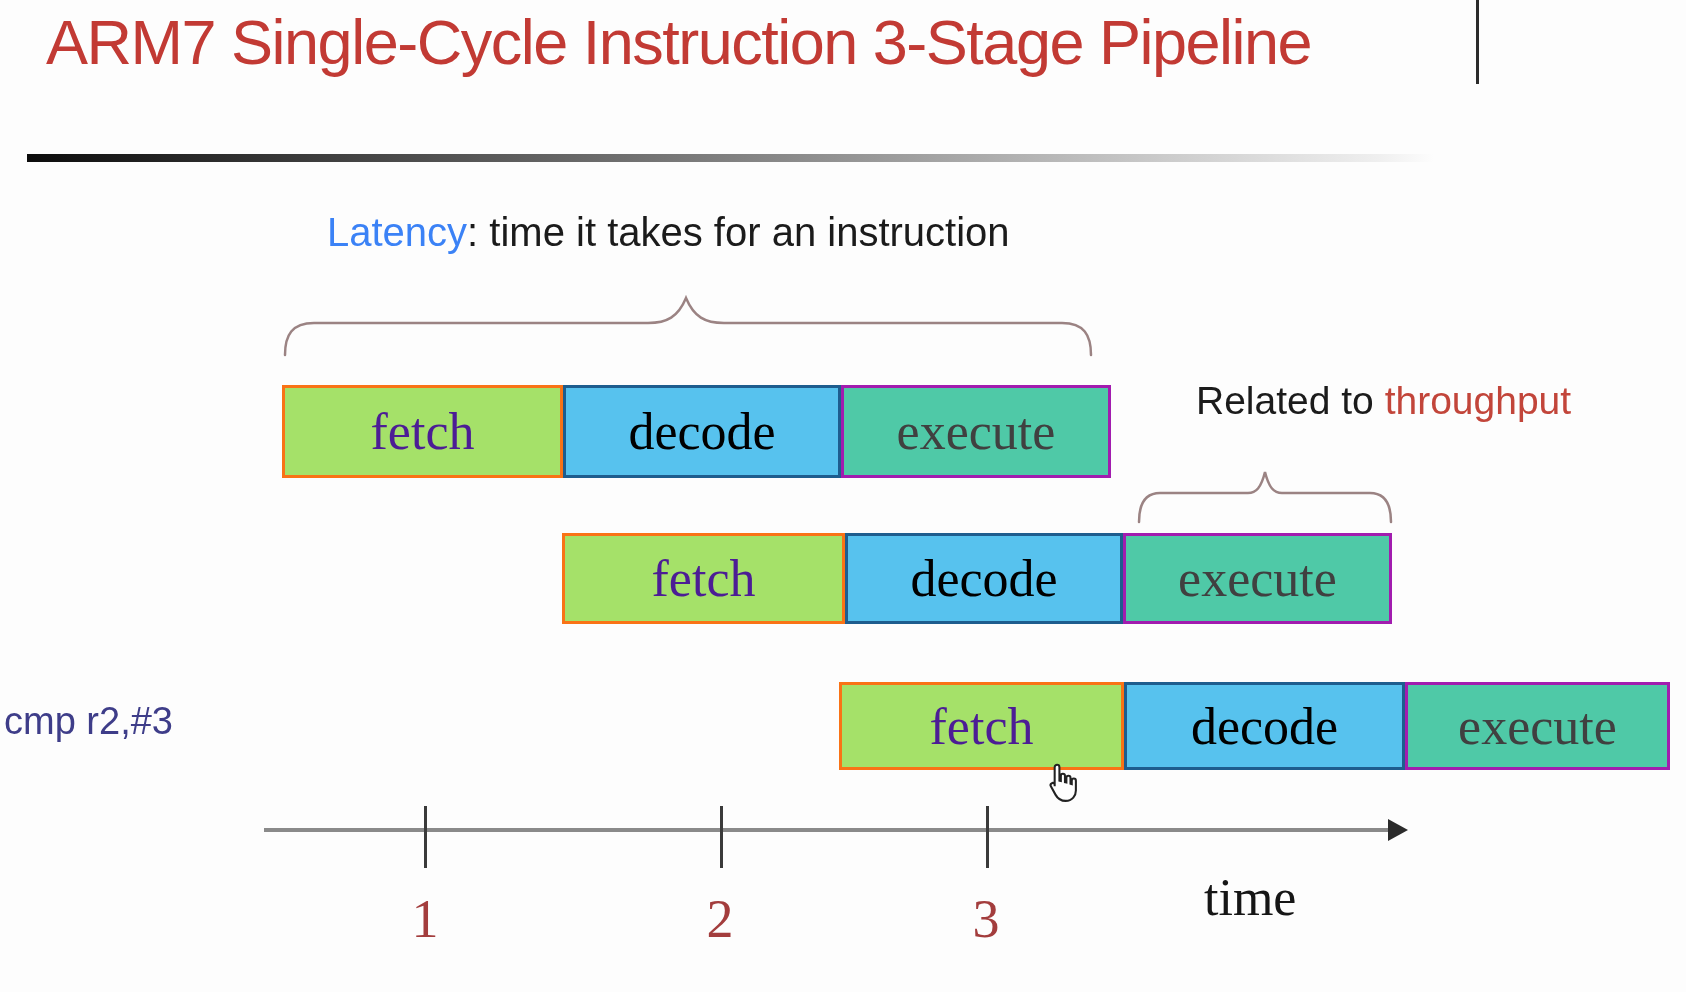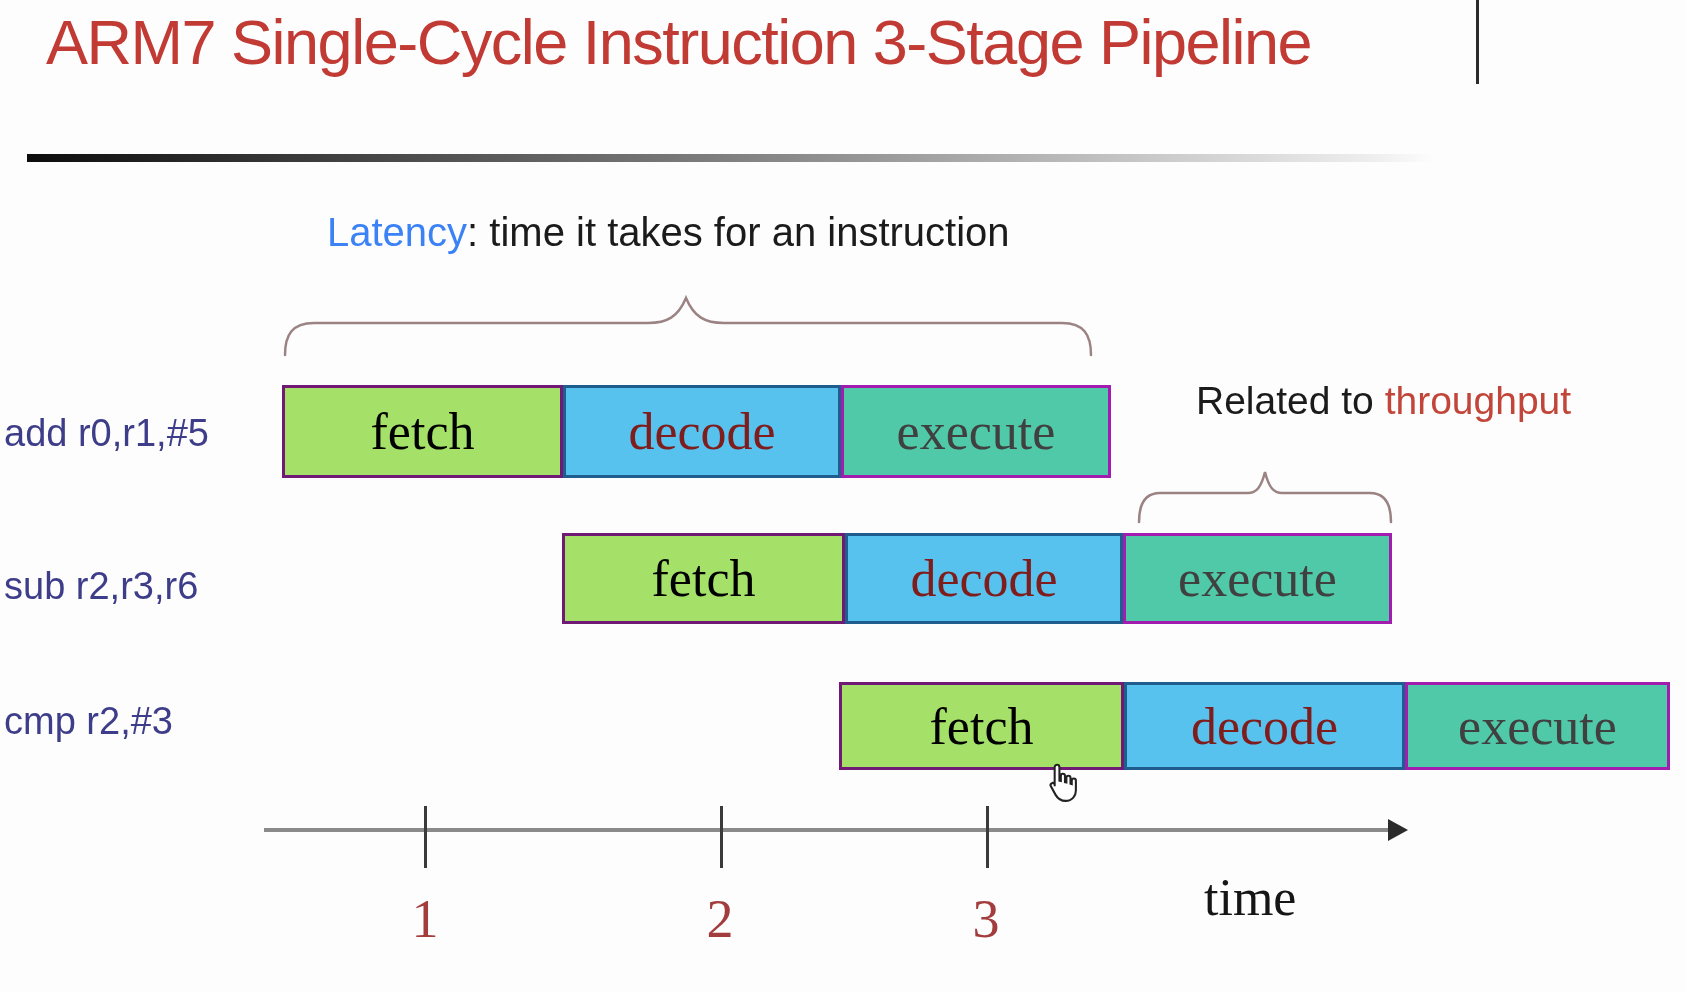--- a/index.html
+++ b/index.html
@@ -30,22 +30,22 @@
   .ins-label{font-size:38px;color:#3e3d89;white-space:nowrap;}
   .lbl-add{left:4px;top:412px;}
   .lbl-sub{left:4px;top:565px;}
   .lbl-cmp{left:4px;top:700px;}
 
   .stage{
     box-sizing:border-box;text-align:center;
     font-family:"Liberation Serif",serif;font-size:52px;
     display:flex;align-items:center;justify-content:center;
   }
-  .fetch{background:#a5e169;border:3px solid #701a75;color:#000000;}
-  .decode{background:#57c2ee;border:3px solid #1e5d8e;color:#7f1d1d;text-align:right;}
+  .fetch{background:#a5e169;border:3px solid #f97316;color:#4c1d95;}
+  .decode{background:#57c2ee;border:3px solid #1e5d8e;color:#000000;text-align:right;}
   .execute{background:#4fc9a7;border:3px solid #a21caf;color:#404040;}
 
   .axis-line{left:264px;top:828px;width:1126px;height:4px;background:#8a8a8a;}
   .axis-arrow{
     left:1388px;top:819px;width:0;height:0;
     border-left:20px solid #2b2b2b;border-top:11px solid transparent;border-bottom:11px solid transparent;
   }
   .tick{width:3px;height:62px;top:806px;background:#3a3a3a;}
   .tick-num{
     width:60px;top:888px;text-align:center;
@@ -75,22 +75,20 @@
   </svg>
 
   <div class="abs related-line">
     <span>Related to </span><span class="throughput-term">throughput</span>
   </div>
 
   <svg class="abs" style="left:1136px;top:466px;" width="258" height="60" viewBox="0 0 258 60">
     <path class="brace" d="M3 56 C3 40 8 27 24 27 L112 27 C120 27 125 22 129 6 C133 22 138 27 146 27 L234 27 C250 27 255 40 255 56"></path>
   </svg>
 
-  <div class="abs ins-label lbl-add">add r0,r1,#5</div>
-  <div class="abs ins-label lbl-sub">sub r2,r3,r6</div>
   <div class="abs ins-label lbl-cmp">cmp r2,#3</div>
 
   <div class="abs stage fetch" style="left:282px;top:385px;width:281px;height:93px;">fetch</div>
   <div class="abs stage decode" style="left:563px;top:385px;width:278px;height:93px;">decode</div>
   <div class="abs stage execute" style="left:841px;top:385px;width:270px;height:93px;">execute</div>
 
   <div class="abs stage fetch" style="left:562px;top:533px;width:283px;height:91px;">fetch</div>
   <div class="abs stage decode" style="left:845px;top:533px;width:278px;height:91px;">decode</div>
   <div class="abs stage execute" style="left:1123px;top:533px;width:269px;height:91px;">execute</div>
 

